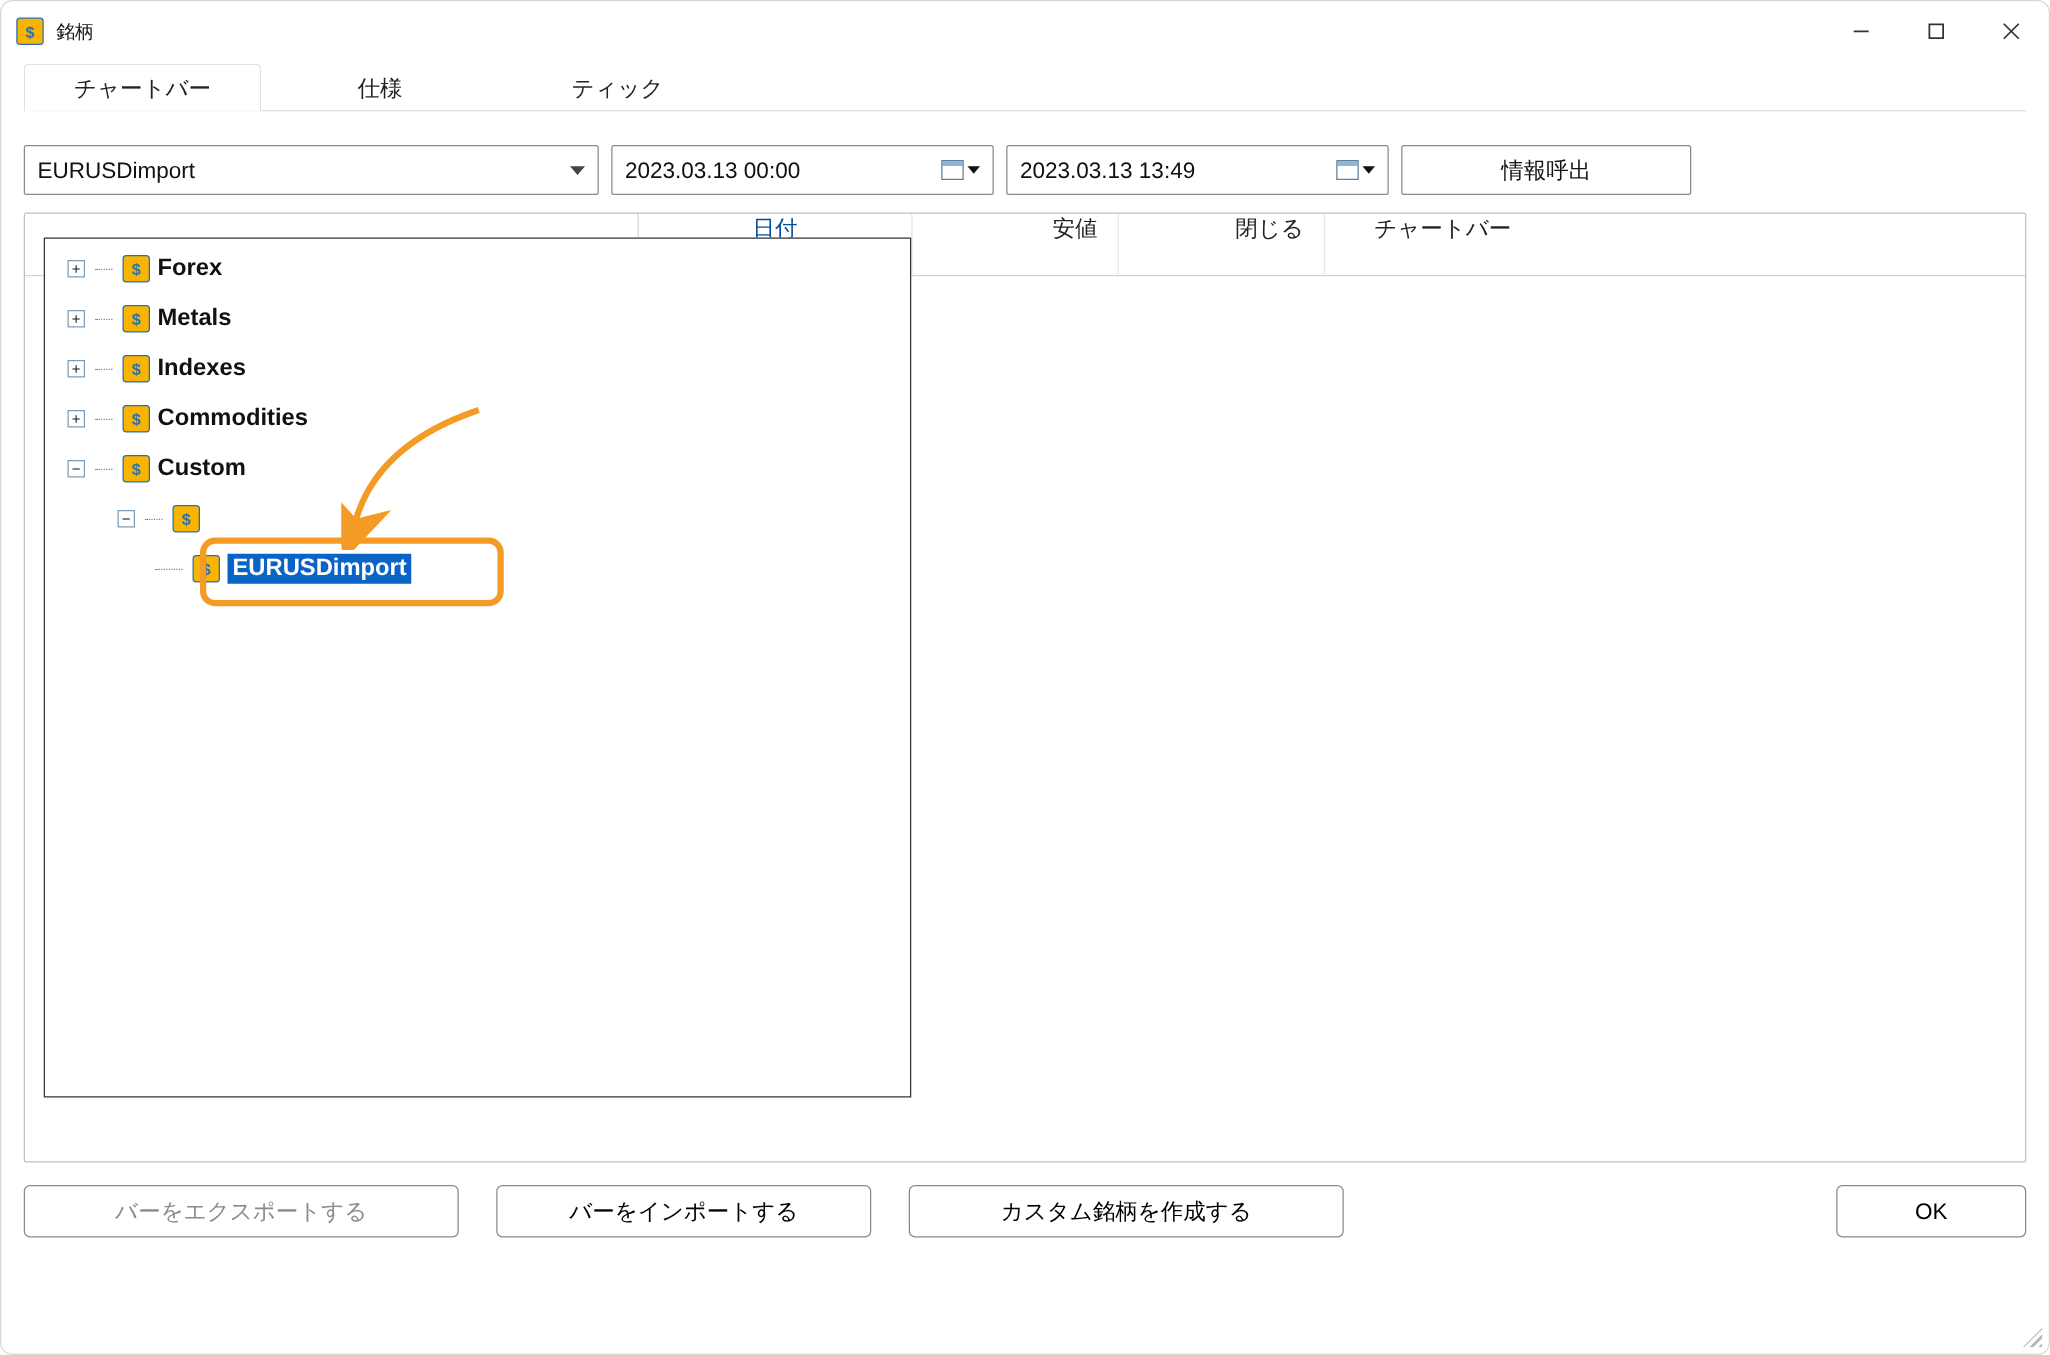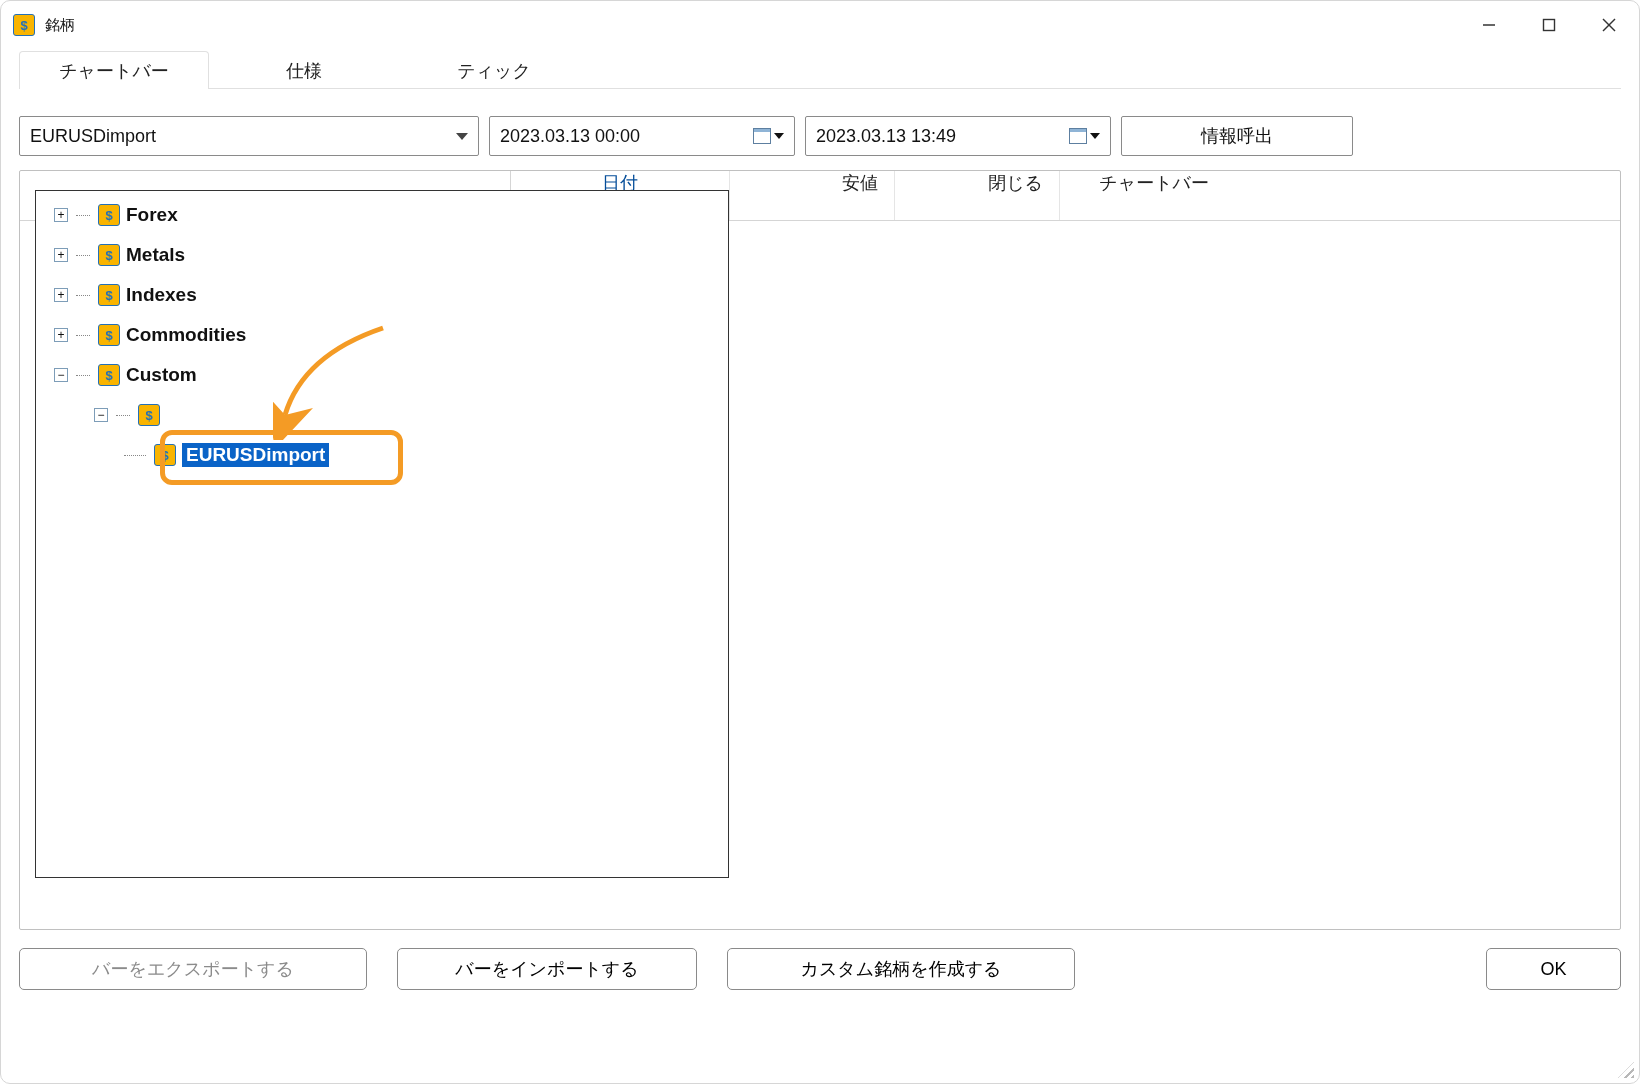--- a/index.html
+++ b/index.html
@@ -60,21 +60,21 @@
 .th.right { justify-content: flex-end; }
 .th.date { width: 220px; color:#044d99; justify-content:center; border-left:1px solid #d5d5d5; }
 .th.spacer { width: 490px; border-right:none; }
 
 
 .bottom-row { display:flex; gap:30px; padding: 18px 0 10px 0; align-items:center; }
 .bottom-btn { height: 42px; border: 1.5px solid #8a8a8a; border-radius: 5px; background:#fff; font-size:18px; display:flex; align-items:center; justify-content:center; }
 .bottom-btn.export { width: 348px; color:#8b8b8b; }
 .bottom-btn.import { width: 300px; }
 .bottom-btn.create { width: 348px; }
-.bottom-btn.ok { width: 135px; margin-left:auto; }
+.bottom-btn.ok { width: 152px; margin-left:auto; }
 .resize-grip { position:absolute; right:6px; bottom:6px; width:18px; height:18px; }
 .resize-grip::before { content:""; position:absolute; right:0; bottom:0; width:16px; height:16px; background: repeating-linear-gradient(135deg, #b8b8b8 0 2px, transparent 2px 5px); clip-path: polygon(100% 0, 100% 100%, 0 100%); }
 </style>
 </head>
 <body>
 
 <div class="window">
 
   <div class="title-bar">
     <div class="app-icon">$</div>

